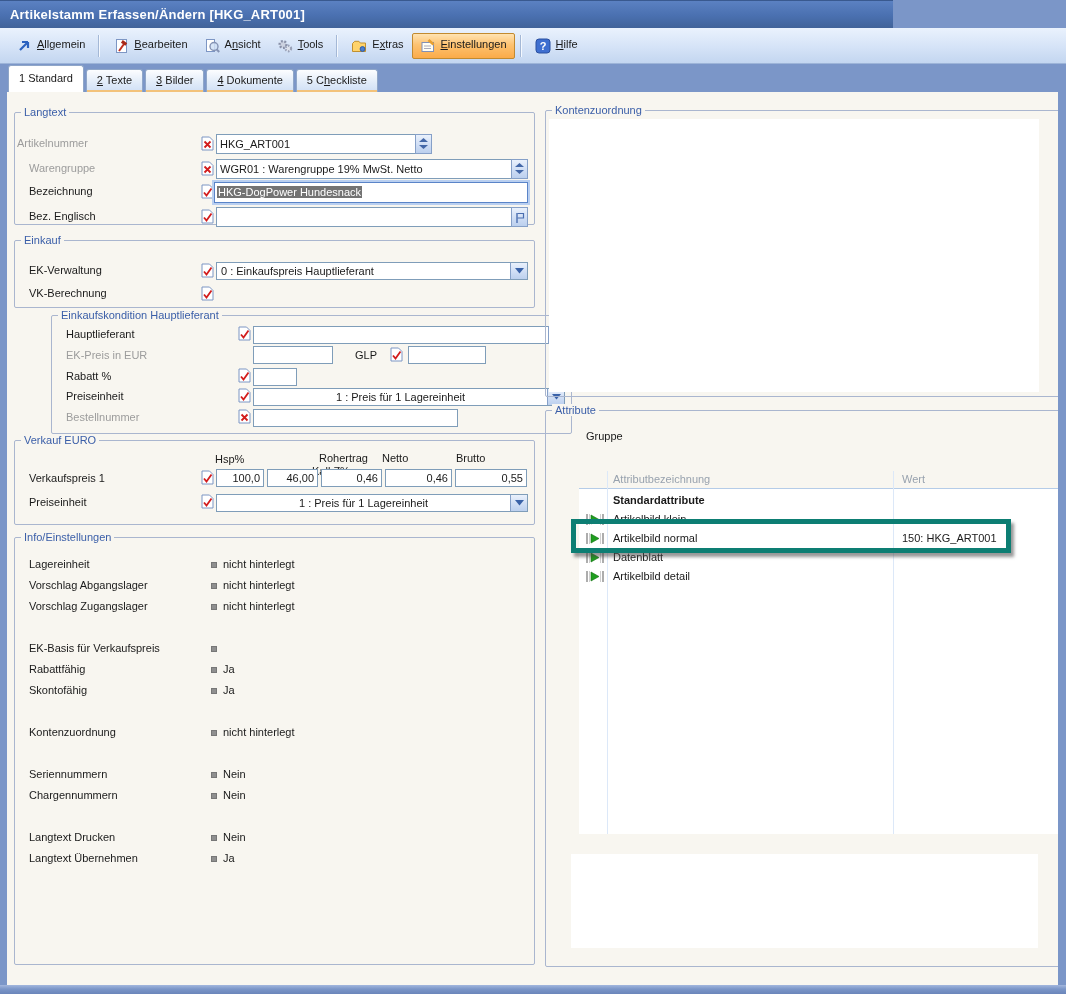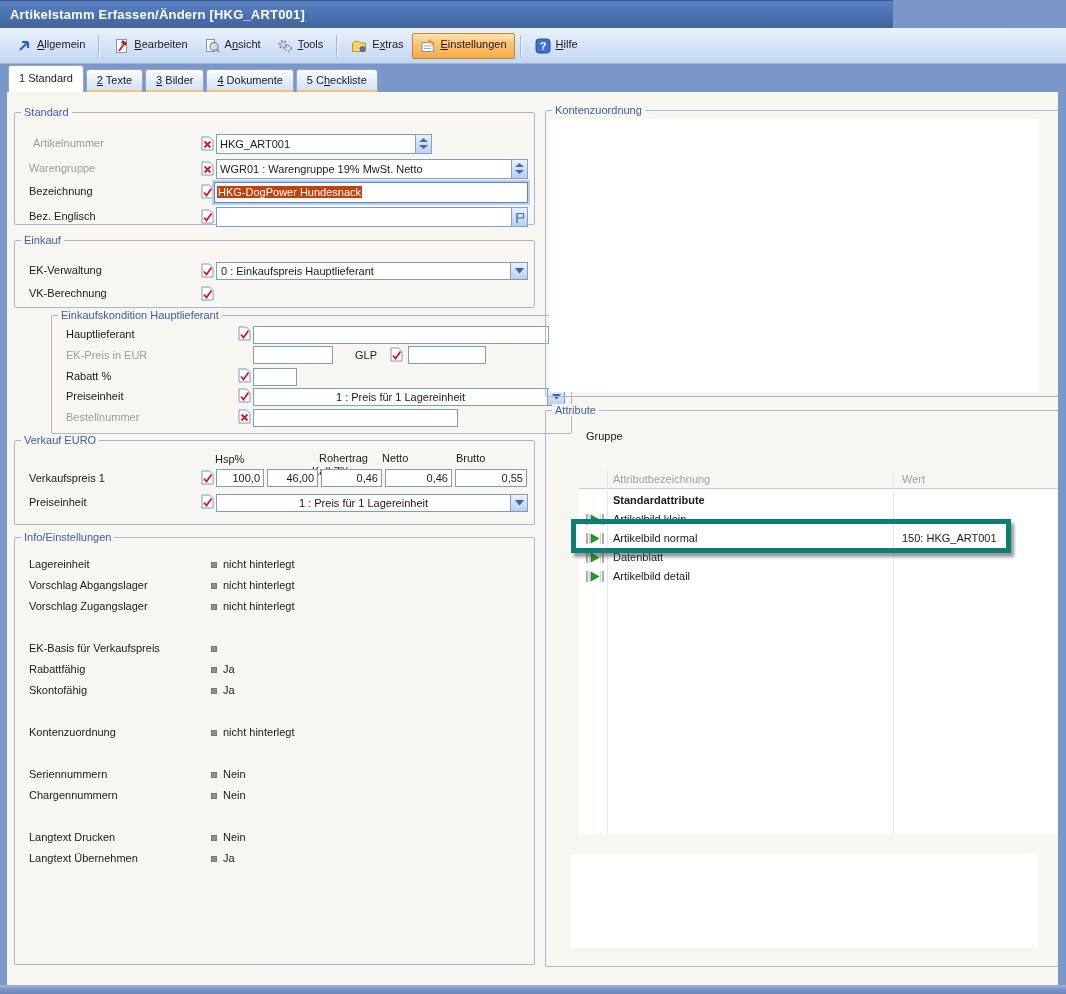--- a/index.html
+++ b/index.html
@@ -35,21 +35,21 @@
   .legend{position:absolute;top:-7px;left:6px;background:#f8f6f0;padding:0 3px;color:#3a5ea8;white-space:nowrap;}
   .flabel{position:absolute;white-space:nowrap;color:#1a1a1a;}
   .flabel.dim{color:#9c9c9c;}
   .ficon{position:absolute;width:13px;height:15px;}
   .tinput{position:absolute;box-sizing:border-box;height:20px;border:1px solid #7f9db9;background:#fff;
     font-family:"Liberation Sans",sans-serif;font-size:11px;padding:1px 3px;color:#1a1a1a;}
   .tinput.num{text-align:right;}
   .tinput.h18{height:18px;}
   .focusfield{position:absolute;box-sizing:border-box;height:21px;border:1px solid #5a84c8;background:#fff;
     box-shadow:0 0 0 2px #b9cff0;padding:2px 2px;line-height:15px;}
-  .selblue{background:#c2410c;color:#fff;padding:0 1px;text-align:right;}
+  .selblue{background:#737373;color:#fff;padding:0 1px;text-align:right;}
   .btn17{position:absolute;box-sizing:border-box;width:17px;height:20px;border:1px solid #86a0c8;
     background:linear-gradient(180deg,#eaf1fc 0%,#cddcf4 60%,#bcd0ee 100%);display:flex;align-items:center;justify-content:center;}
   .btn17.h18{height:18px;}
   .combo{position:absolute;box-sizing:border-box;height:18px;border:1px solid #7f9db9;background:#fff;display:flex;align-items:center;}
   .combo .ctext{flex:1;padding:0 4px;white-space:nowrap;overflow:hidden;}
   .combo.center .ctext{text-align:center;}
   .combo .cbtn{width:16px;height:16px;border-left:1px solid #86a0c8;
     background:linear-gradient(180deg,#eaf1fc 0%,#cddcf4 60%,#bcd0ee 100%);display:flex;align-items:center;justify-content:center;}
   .bullet{position:absolute;width:6px;height:6px;background:#8f8f8f;border:1px solid #777;box-sizing:border-box;}
   .ivalue{position:absolute;white-space:nowrap;}
@@ -152,22 +152,22 @@
     <div class="tab active"><span>1 Standard</span><span class="key"></span><span></span></div>
     <div class="tab"><span></span><span class="key">2</span><span> Texte</span></div>
     <div class="tab"><span></span><span class="key">3</span><span> Bilder</span></div>
     <div class="tab"><span></span><span class="key">4</span><span> Dokumente</span></div>
     <div class="tab"><span>5 C</span><span class="key">h</span><span>eckliste</span></div>
   </div>
 
   <div class="content-bg"></div>
 
   <div class="group" style="left:14px;top:112px;width:519px;height:111px;">
-    <span class="legend">Standard</span>
-    <span class="flabel dim" style="left:18px;top:24px;text-align:right;">Artikelnummer</span>
+    <span class="legend">Langtext</span>
+    <span class="flabel dim" style="left:2px;top:24px;text-align:right;">Artikelnummer</span>
     <span class="ficon" style="left:186px;top:23px;">
       <svg width="13" height="15">
           <path d="M1 1 h7.5 l3.5 3.5 V14 H1 z" fill="#fff" stroke="#7d96c4"></path>
           <path d="M3.5 5.5 l6 6 M9.5 5.5 l-6 6" stroke="#d21c1c" stroke-width="1.8"></path>
         </svg>
     </span>
     <input class="tinput" style="left: 201px; top: 21px; width: 200px;" value="HKG_ART001">
     <span class="btn17" style="left:400px;top:21px;">
       <svg width="9" height="12">
           <polygon points="4.5,0 9,4 0,4" fill="#4468a8"></polygon>

